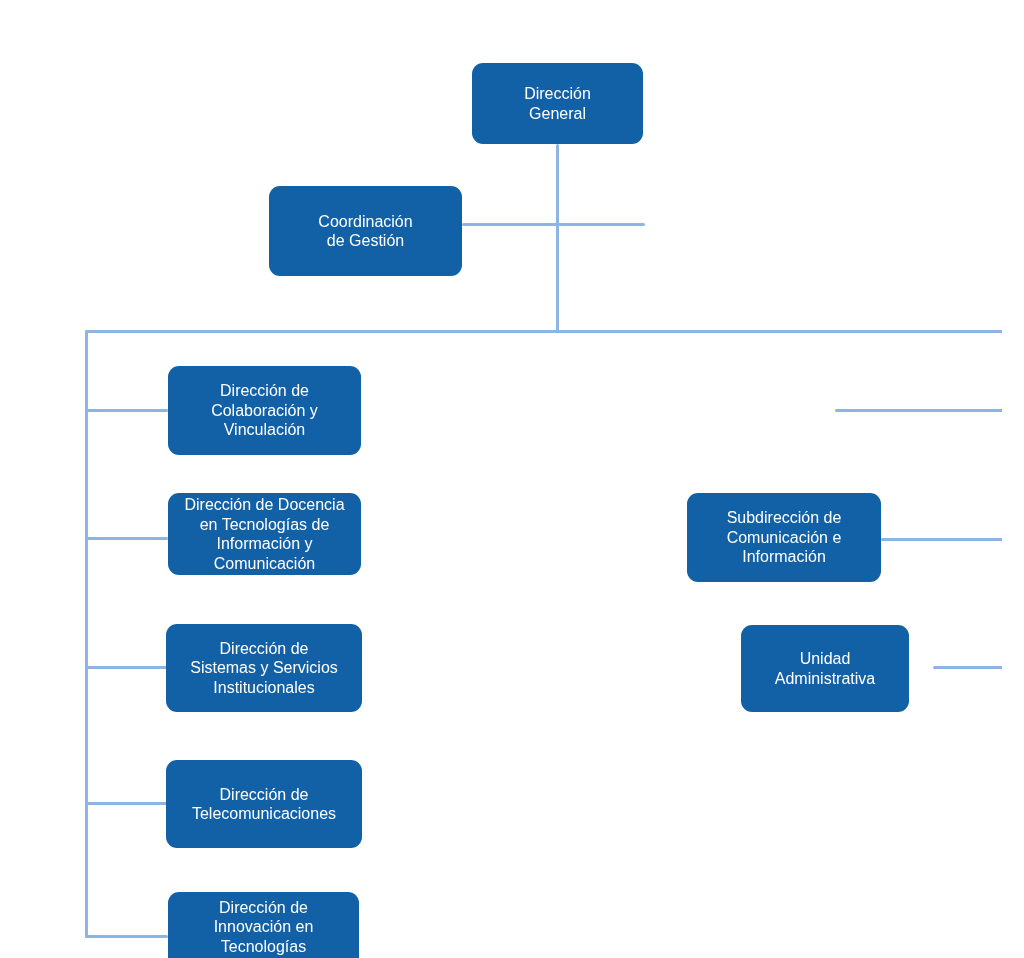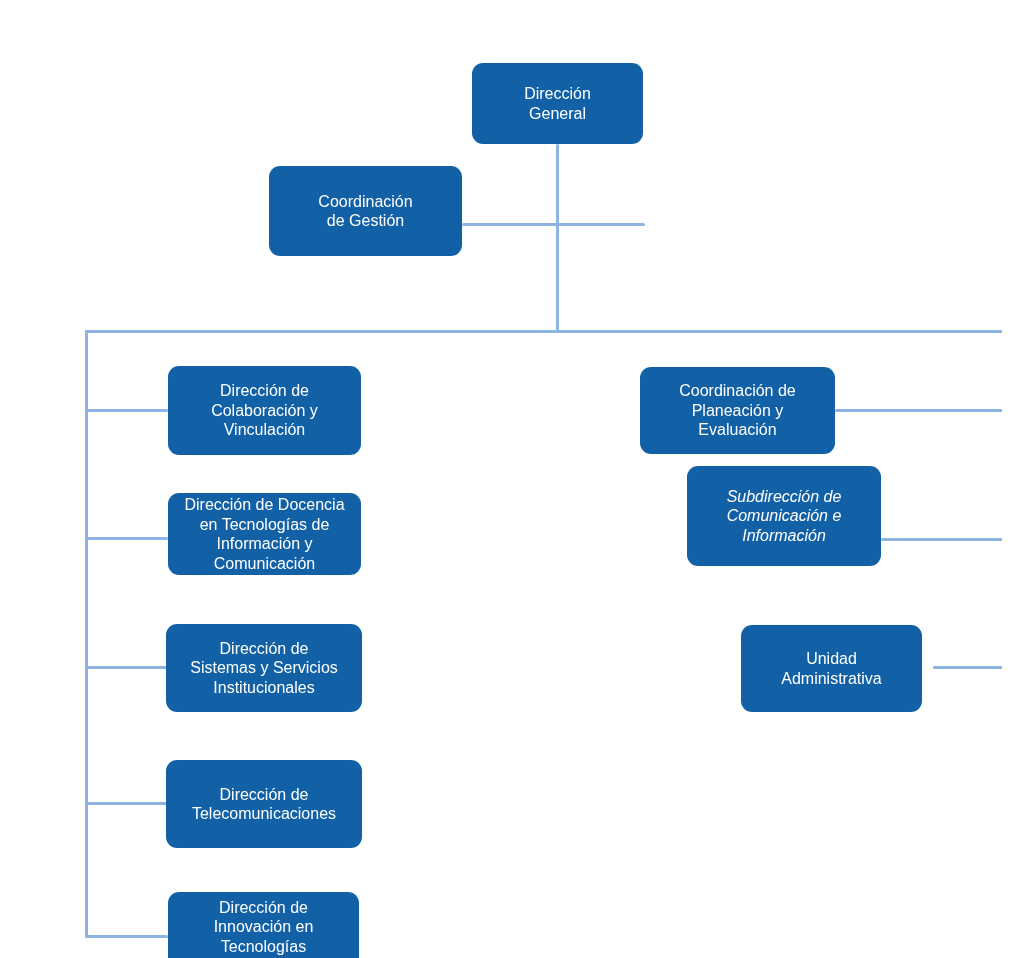--- a/index.html
+++ b/index.html
@@ -50,21 +50,21 @@
   <div class="line" style="left:41px;  top:622px; width:83px;  height:3px;"></div>
   <div class="line" style="left:41px;  top:758px; width:83px;  height:3px;"></div>
   <div class="line" style="left:41px;  top:891px; width:83px;  height:3px;"></div>
   <div class="line" style="left:791px; top:365px; width:191px; height:3px;"></div>
   <div class="line" style="left:837px; top:494px; width:145px; height:3px;"></div>
   <div class="line" style="left:889px; top:622px; width:93px;  height:3px;"></div>
 
   <div class="node" style="left:428px; top:19px; width:171px; height:81px;">Dirección
 General</div>
 
-  <div class="node" style="left:225px; top:122px; width:193px; height:90px;">Coordinación
+  <div class="node" style="left:225px; top:142px; width:193px; height:90px;">Coordinación
 de Gestión</div>
 
 
   <div class="node" style="left:124px; top:322px; width:193px; height:89px;">Dirección de
 Colaboración y
 Vinculación</div>
 
   <div class="node" style="left:124px; top:449px; width:193px; height:82px;">Dirección de Docencia
 en Tecnologías de
 Información y
@@ -75,24 +75,21 @@
 Institucionales</div>
 
   <div class="node" style="left:122px; top:716px; width:196px; height:88px;">Dirección de
 Telecomunicaciones</div>
 
   <div class="node" style="left:124px; top:848px; width:191px; height:89px;">Dirección de
 Innovación en
 Tecnologías
 para la Educación</div>
 
-  <div class="node" style="left:596px; top:323px; width:195px; height:87px;">Coordinación de
-Planeación y
-Evaluación</div>
 
-  <div class="node" style="left:643px; top:422px; width:194px; height:100px;font-style:italic;">Subdirección de
+  <div class="node" style="left:643px; top:449px; width:194px; height:89px;">Subdirección de
 Comunicación e
 Información</div>
 
-  <div class="node" style="left:697px; top:581px; width:181px; height:87px;">Unidad
+  <div class="node" style="left:697px; top:581px; width:168px; height:87px;">Unidad
 Administrativa</div>
 
 </div>
 
 </body></html>

